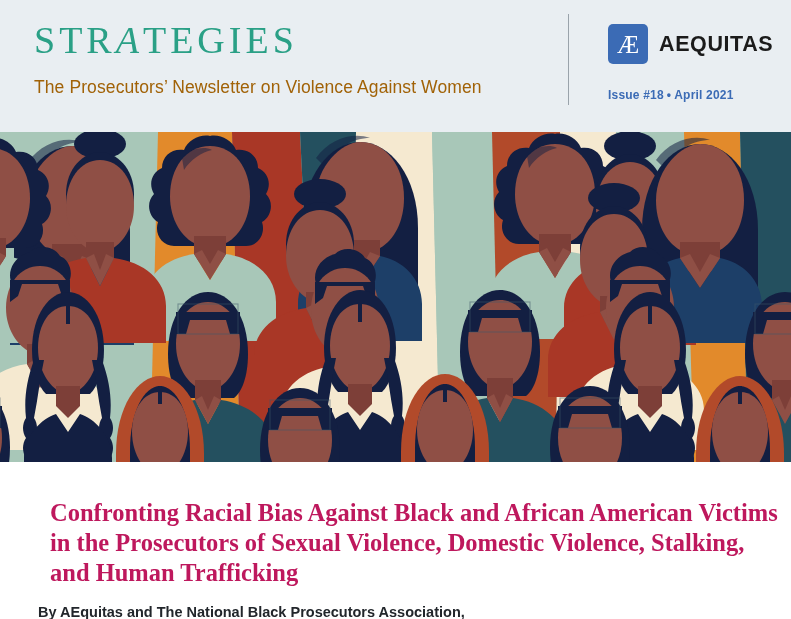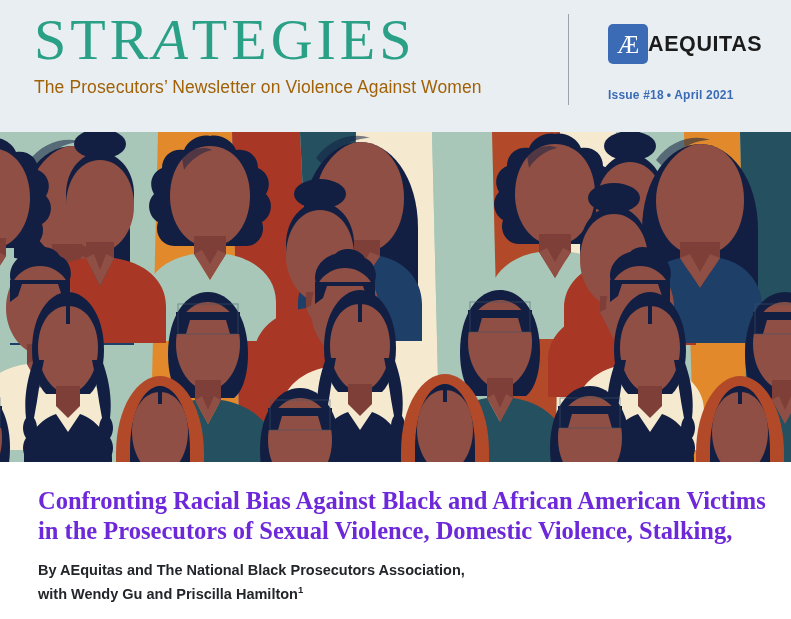--- a/index.html
+++ b/index.html
@@ -12,21 +12,21 @@
   .page{position:relative;width:791px;height:619px;}
 
   
   .masthead{
     position:absolute;left:0;top:0;width:791px;height:132px;
     background:#e9eef2;
   }
   .brand-block{position:absolute;left:34px;top:8px;width:520px;}
   .wordmark{
     font-family:"Liberation Serif", serif;
-    font-size:58px;line-height:64px;
+    font-size:38px;line-height:64px;
     color:#2aa086;
     letter-spacing:4px;
     white-space:nowrap;
   }
   .wordmark .ital{font-style:italic;}
   .tagline{
     margin-top:4px;
     font-size:17.5px;line-height:22px;
     color:#a16207;
     letter-spacing:.1px;
@@ -37,20 +37,21 @@
     width:1px;height:91px;background:#9aa3ab;
   }
   .logo-row{position:absolute;left:608px;top:24px;display:flex;align-items:center;}
   .logo-mark{
     width:40px;height:40px;border-radius:5px;background:#3b6bb5;
     display:flex;align-items:center;justify-content:center;
     flex:0 0 auto;
   }
   .logo-mark svg{display:block;}
   .logo-word{
+    margin-left:11px;
     font-size:21.5px;font-weight:bold;color:#1b1b1b;
     letter-spacing:.6px;white-space:nowrap;
   }
   .issue-line{
     position:absolute;left:608px;top:88px;
     font-size:12px;font-weight:bold;color:#3b6bb5;
     letter-spacing:.2px;white-space:nowrap;
   }
   .issue-line .sep{padding:0 3px;}
 
@@ -59,22 +60,22 @@
     position:absolute;left:0;top:132px;width:791px;height:330px;
     overflow:hidden;background:#a8c7b8;
   }
   .hero svg{display:block;width:791px;height:330px;}
 
   
   .title-block{position:absolute;left:38px;top:486px;width:720px;}
   .headline{
     font-family:"Liberation Serif", serif;
     font-size:24.5px;line-height:30px;font-weight:bold;
-    color:#6d28d9;
-    margin:0;
+    color:#be185d;
+    margin:12px;
   }
   .headline .ln{display:block;white-space:nowrap;}
   .byline{
     margin-top:14px;
     font-size:14.5px;line-height:20px;font-weight:bold;
     color:#22262b;
   }
   .byline .ln{display:block;white-space:nowrap;}
   .byline sup{font-size:9.5px;vertical-align:super;font-weight:bold;}
 </style>
@@ -230,20 +231,21 @@
         <use href="#fig-bob" x="300" y="252"></use>
         <use href="#fig-bob" x="590" y="250"></use>
       </g>
     </svg>
   </div>
 
   <div class="title-block">
     <h1 class="headline">
       <span class="ln">Confronting Racial Bias Against Black and African American Victims</span>
       <span class="ln">in the Prosecutors of Sexual Violence, Domestic Violence, Stalking,</span>
+      <span class="ln">and Human Trafficking</span>
     </h1>
     <div class="byline">
       <span class="ln">By AEquitas and The National Black Prosecutors Association,</span>
       <span class="ln"><span>with Wendy Gu and Priscilla Hamilton</span><sup>1</sup></span>
     </div>
   </div>
 
 </div>
 
 </body></html>

